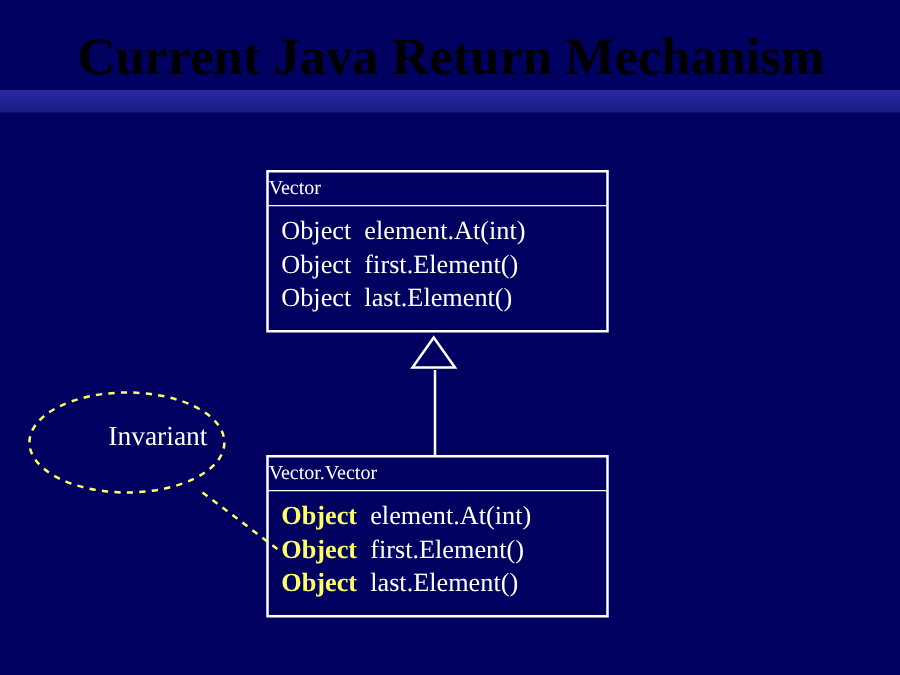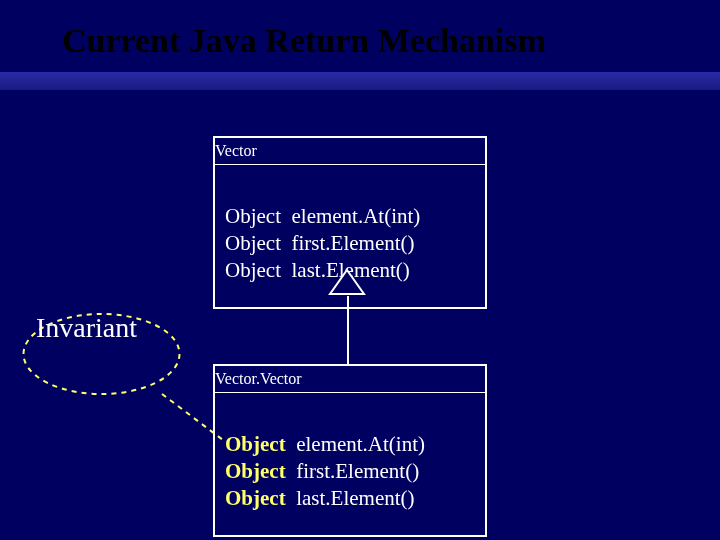--- a/index.html
+++ b/index.html
@@ -10,21 +10,21 @@
     background: #000060;
     font-family: "Times New Roman", Times, serif;
     position: relative;
     overflow: hidden;
   }
   .slide-title {
     position: absolute;
     top: 22px;
     left: 62px;
     color: #000000;
-    font-size: 34px;
+    font-size: 42px;
     font-weight: bold;
   }
   .title-bar {
     position: absolute;
     top: 72px;
     left: 0;
     width: 720px;
     height: 18px;
     background: linear-gradient(to bottom, #2a2aa8, #1a1a80);
   }
@@ -34,24 +34,23 @@
     border: 2px solid #ffffff;
     color: #ffffff;
   }
   .uml-name {
     text-align: left;
     font-size: 16px;
     padding: 4px 0 4px 0;
     border-bottom: 1.5px solid #ffffff;
   }
   .uml-body {
-    padding: 6px 10px 23px 10px;
+    padding: 6px 10px 12px 10px;
     font-size: 21px;
     line-height: 1.28;
-    margin-top: 32px;
   }
   .uml-row { white-space: pre; }
   .vector-box {
     left: 213px;
     top: 136px;
     width: 270px;
   }
   .point-box {
     left: 213px;
     top: 364px;
@@ -69,25 +68,25 @@
     position: absolute;
     left: 328px;
     top: 268px;
     width: 38px;
     height: 28px;
   }
   .arrow-head svg { display: block; }
   .callout {
     position: absolute;
     left: 36px;
-    top: 312px;
+    top: 336px;
     width: 130px;
-    text-align: left;
+    text-align: right;
     color: #ffffff;
-    font-size: 28px;
+    font-size: 22px;
     line-height: 1.15;
   }
   .callout-ellipse {
     position: absolute;
     left: 20px;
     top: 310px;
     width: 163px;
     height: 88px;
     pointer-events: none;
   }

